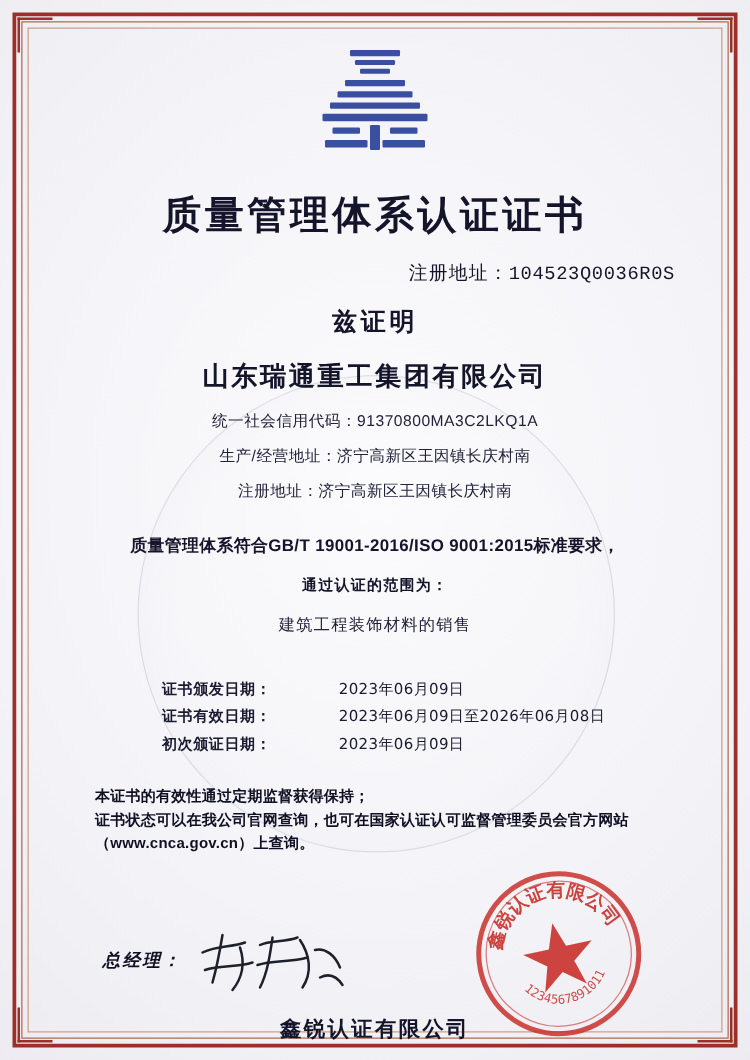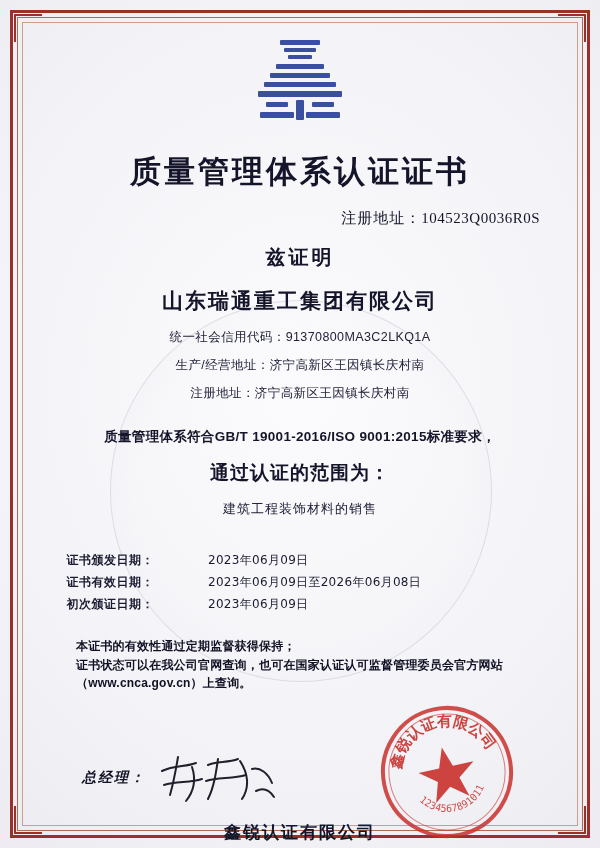--- a/index.html
+++ b/index.html
@@ -95,21 +95,21 @@
   .cert-no-row {
     margin-top: 16px;
     text-align: right;
     padding-right: 14px;
     font-size: 15px;
     color: #14142a;
     font-family: "DejaVu Sans", sans-serif;
     letter-spacing: 0.5px;
   }
   .cert-no-label { letter-spacing: 1px; }
-  .cert-no-value { font-family: Liberation Serif, serif; letter-spacing: 0.5px; }
+  .cert-no-value { font-family: Liberation Mono, monospace; letter-spacing: 0.5px; }
 
   .hereby {
     margin-top: 16px;
     font-family: Liberation Sans, sans-serif;
     font-size: 20px;
     font-weight: bold;
     letter-spacing: 3px;
     color: #14142a;
   }
   .company {
@@ -131,40 +131,41 @@
 
   .standard {
     margin-top: 26px;
     font-size: 13.5px;
     font-weight: bold;
     color: #14142a;
     letter-spacing: 0.3px;
   }
   .scope-lead {
     margin-top: 14px;
-    font-size: 19px;
+    font-size: 12px;
     font-weight: bold;
     color: #14142a;
     letter-spacing: 1px;
   }
   .scope-text {
     margin-top: 14px;
     font-size: 13px;
     color: #22223a;
     letter-spacing: 1px;
   }
 
   .dates {
     margin-top: 34px;
     display: block;
     font-size: 12px;
     color: #1a1a30;
   }
   .date-row {
     display: flex;
+    justify-content: center;
     align-items: baseline;
     margin-top: 5px;
     letter-spacing: 0.3px;
     gap: 40px;
   }
   .date-label {
     width: 108px;
     text-align: right;
     font-weight: bold;
     letter-spacing: 0.5px;

